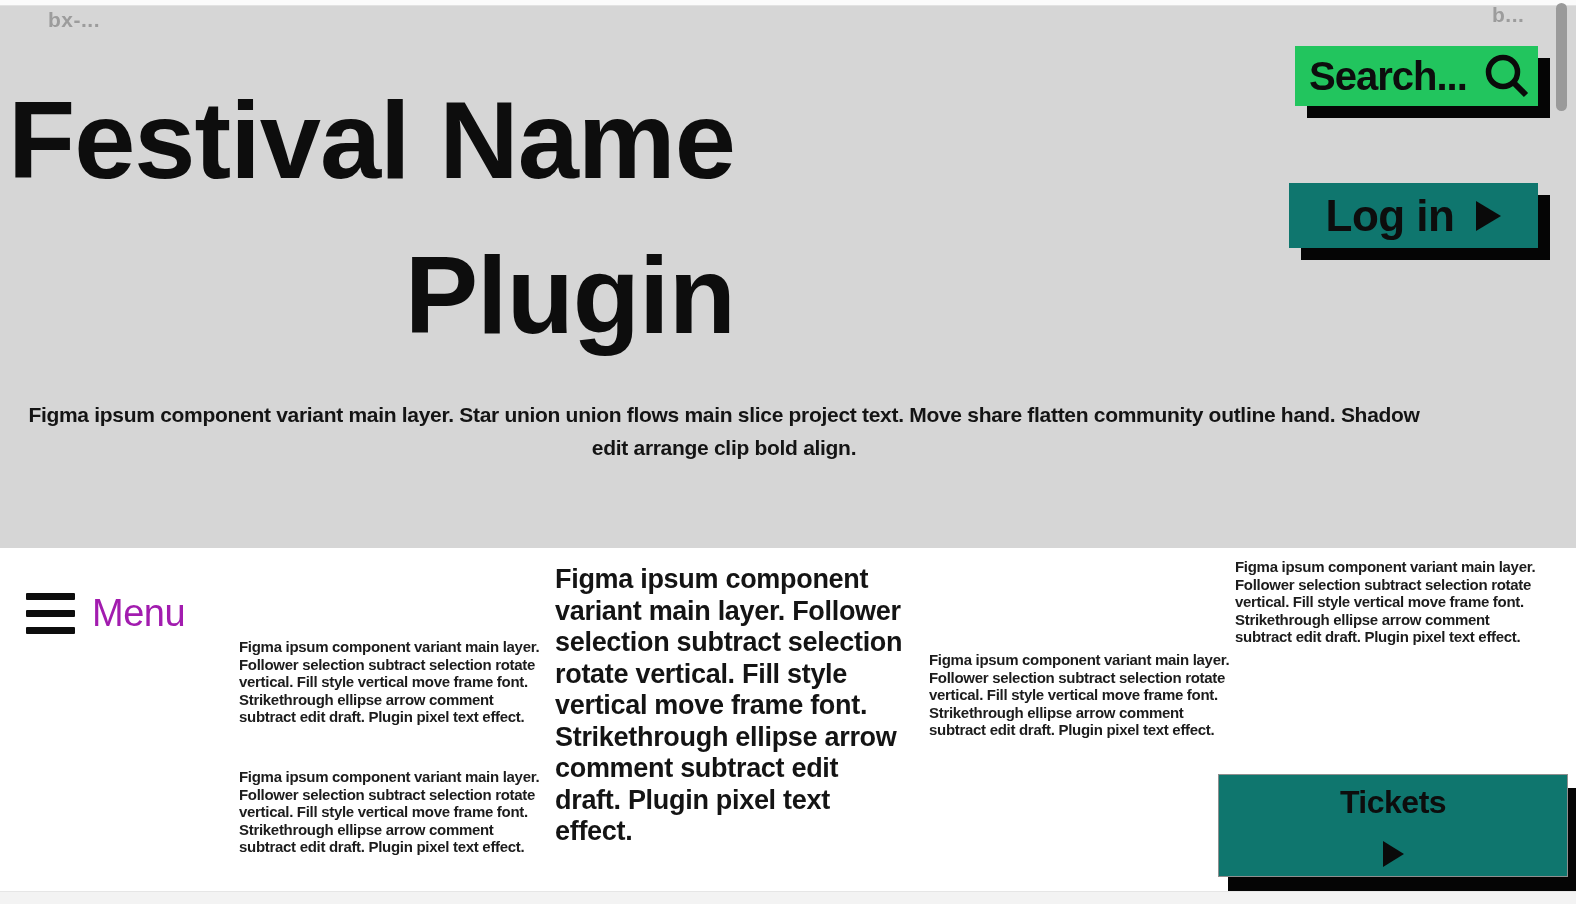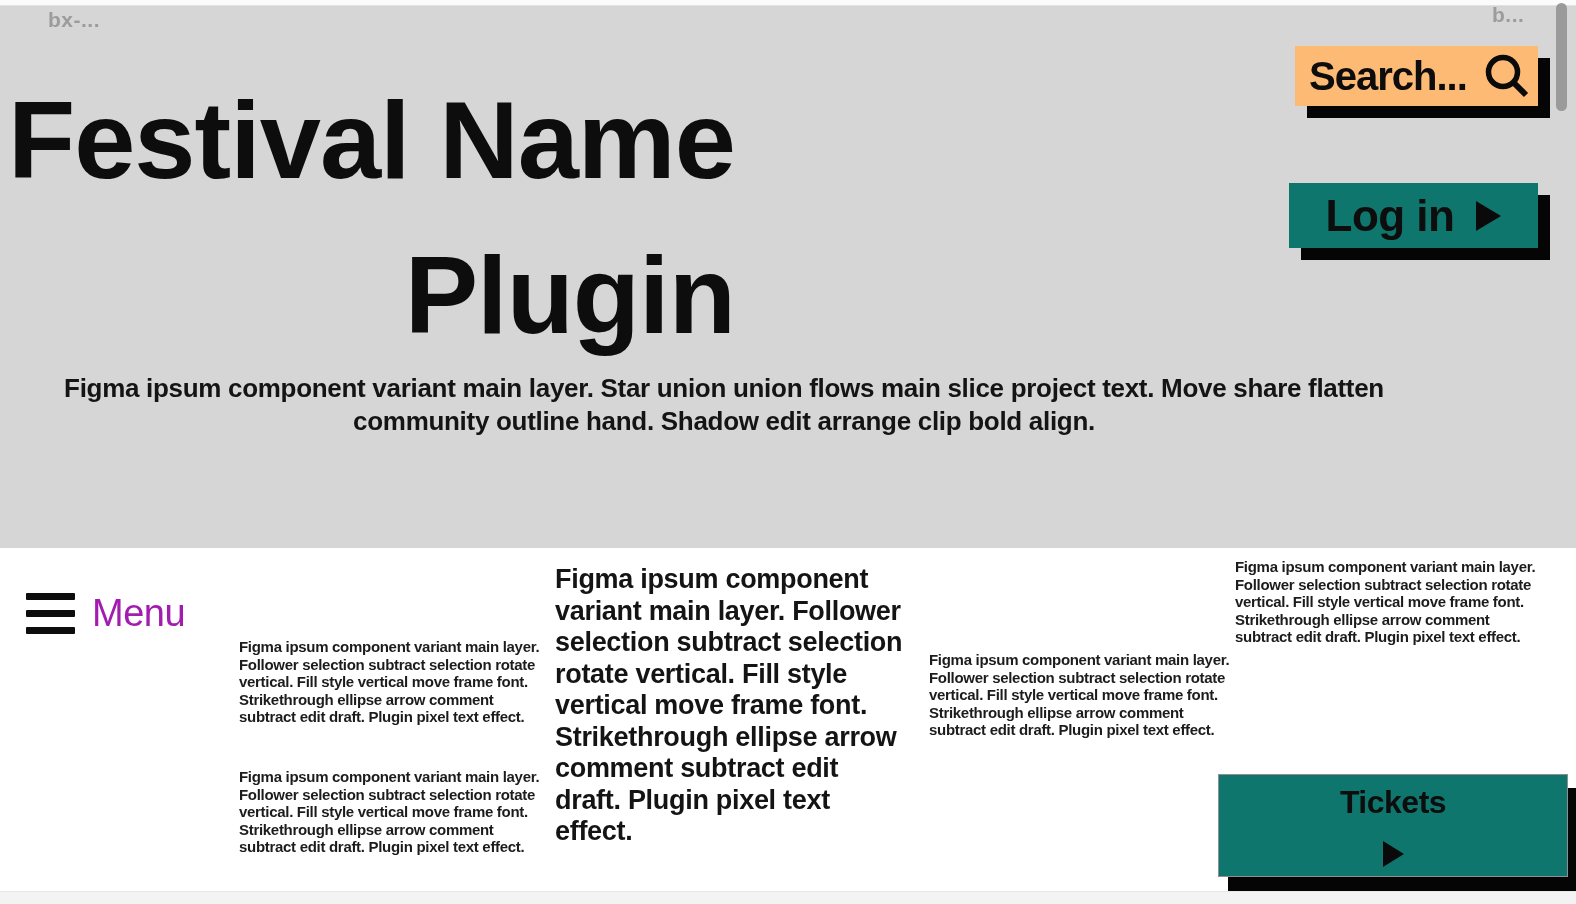--- a/index.html
+++ b/index.html
@@ -54,32 +54,32 @@
   }
 
   .hero-heading {
     position: absolute; left: 8px; top: 62px;
     font-size: 110px; line-height: 155px; font-weight: 700;
     color: #0d0d0d; letter-spacing: -1px; text-align: right;
   }
   .hero-heading div { white-space: nowrap; }
 
   .hero-paragraph {
-    position: absolute; left: 24px; top: 372px;
+    position: absolute; left: 24px; top: 398px;
     width: 1400px;
-    font-size: 26px; line-height: 33px; font-weight: 700;
+    font-size: 21px; line-height: 33px; font-weight: 700;
     letter-spacing: -0.3px;
     text-align: center; color: #141414;
   }
 
   
   .search-box {
     position: absolute; left: 1295px; top: 46px;
     width: 243px; height: 60px;
-    background: #fdba74;
+    background: #22c55e;
     box-shadow: 12px 12px 0 #050505;
     display: flex; align-items: center;
     padding: 0 8px 0 14px;
   }
   .search-box input {
     flex: 1; min-width: 0;
     border: none; outline: none; background: transparent;
     font-family: "Liberation Sans", sans-serif;
     font-size: 40px; font-weight: 700; color: #0d0d0d;
     letter-spacing: -1px;

